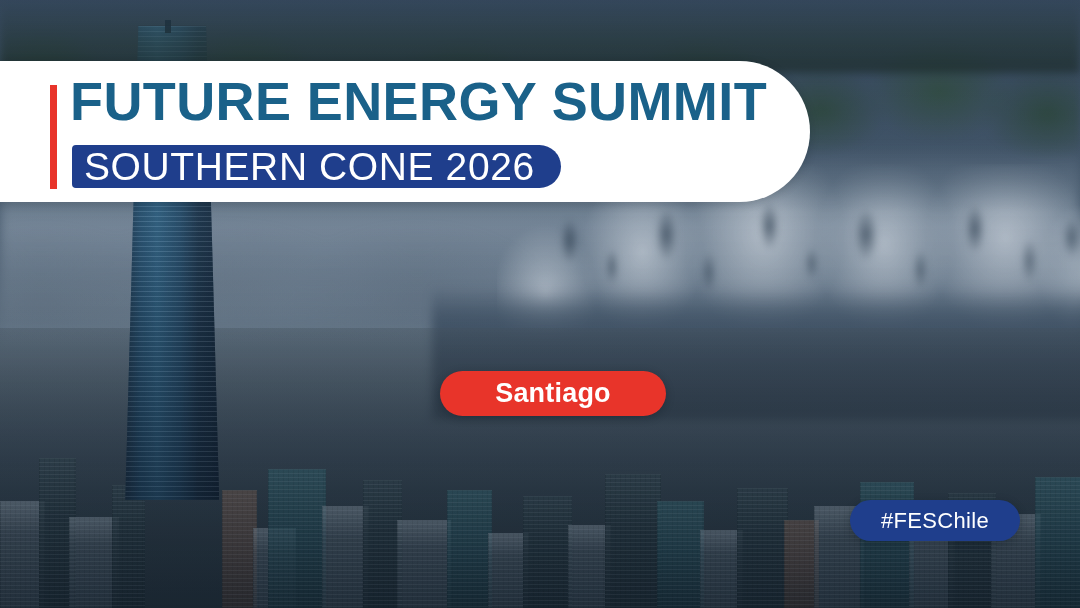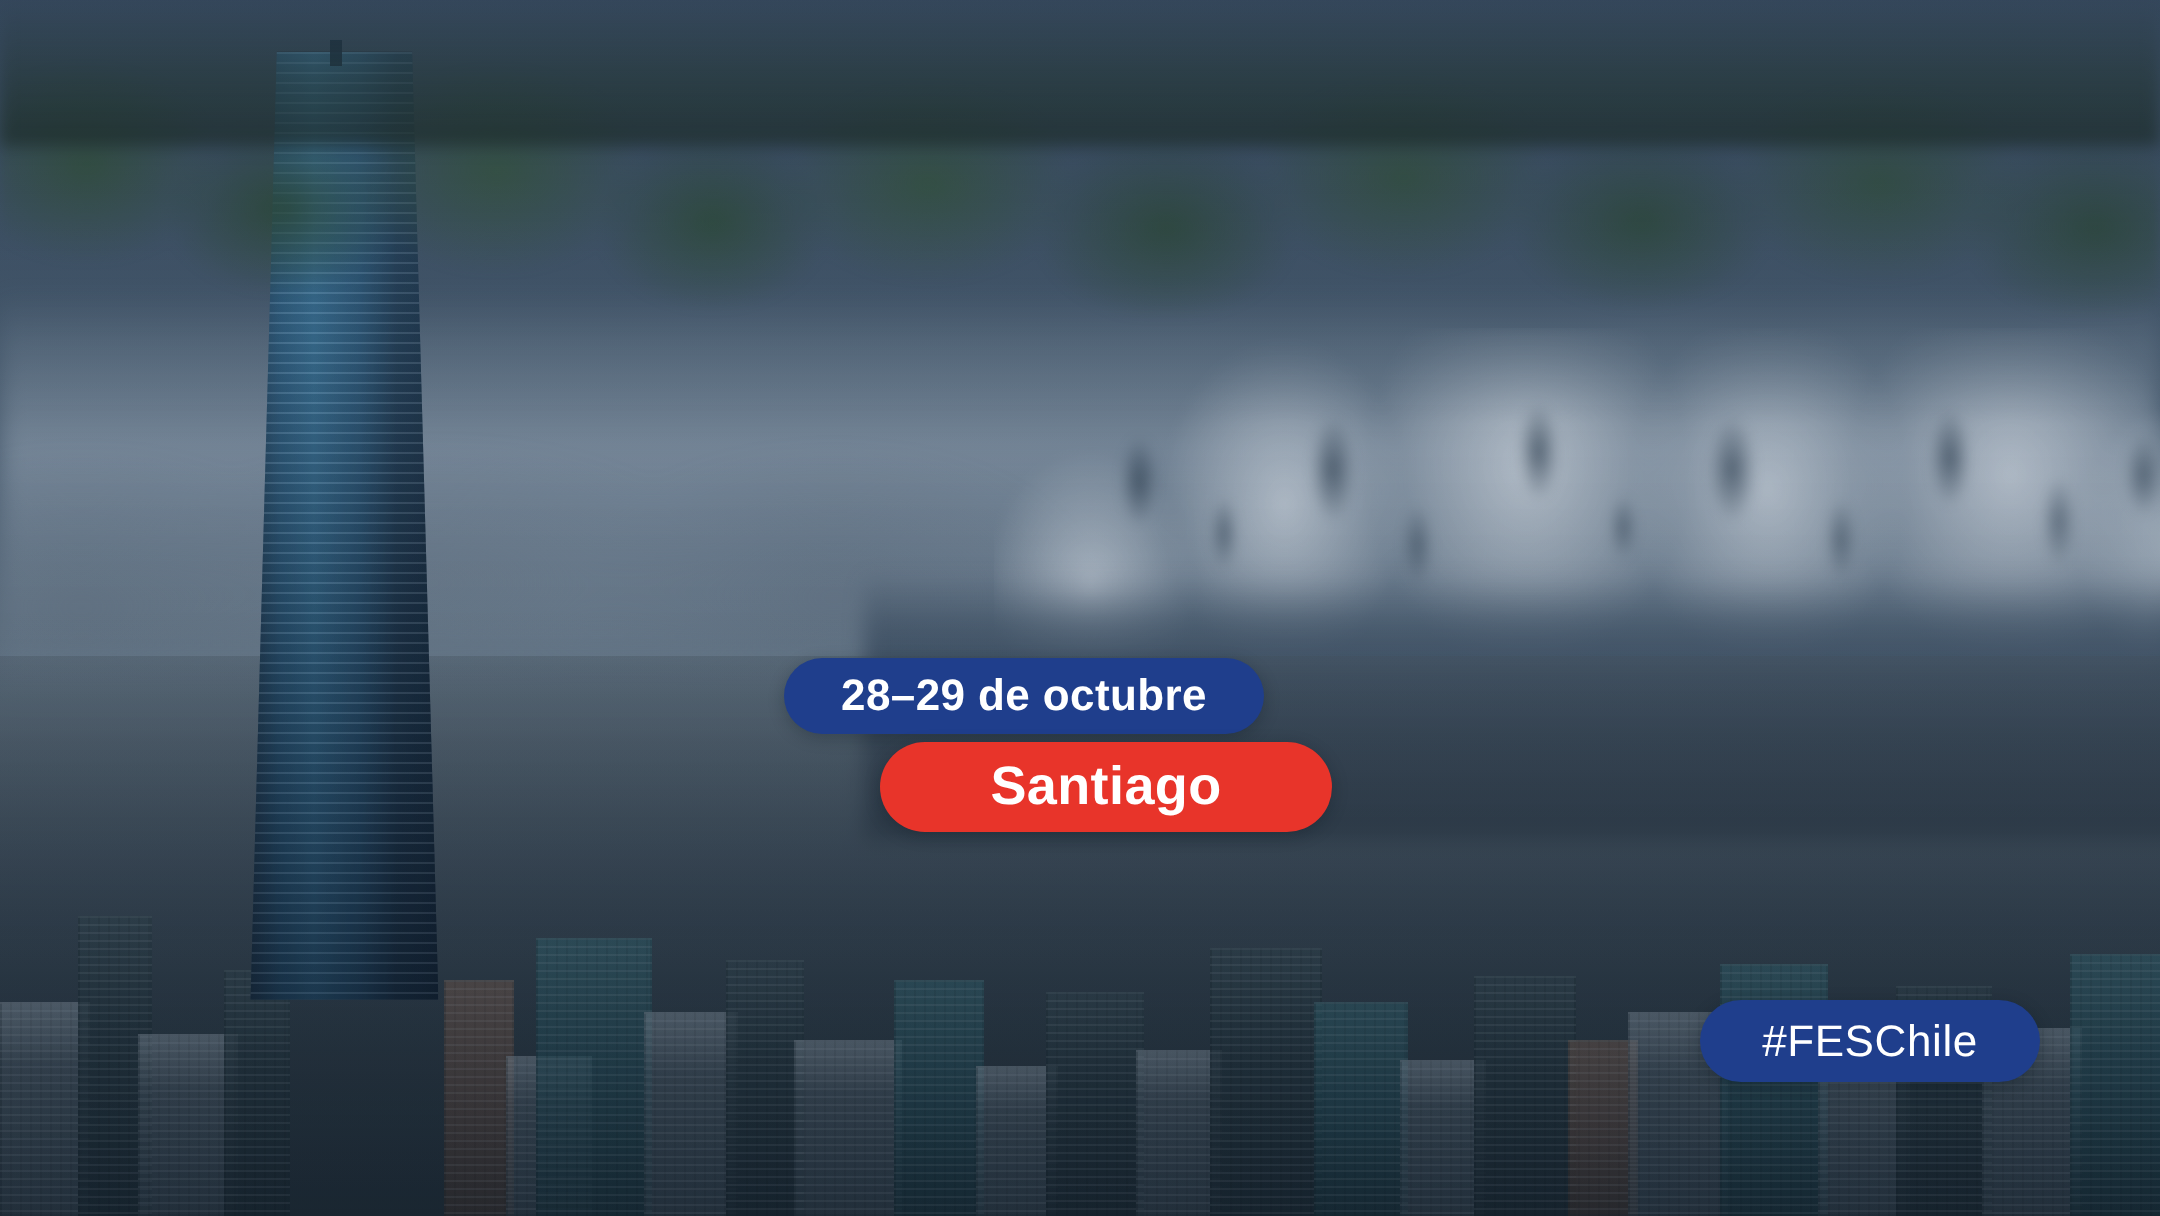--- a/index.html
+++ b/index.html
@@ -312,20 +312,26 @@
 
   <div class="bg-layer tower"></div>
   <div class="bg-layer tower-mast"></div>
 
   <div class="bg-layer trees"></div>
   <div class="bg-layer trees-dark"></div>
 
   <div class="bg-layer grade"></div>
   <div class="bg-layer grade2"></div>
 
-
-  <div class="badge badge-date">28–29 de octubre</div>
+  <div class="title-panel">
+    <div class="accent-bar"></div>
+    <div class="title-main">FUTURE ENERGY SUMMIT</div>
+    <div class="subtitle-bar">
+      <span class="subtitle-text">SOUTHERN CONE 2026</span>
+    </div>
+  </div>
+
 
   <div class="badge badge-hashtag">#FESChile</div>
 
   <div class="badge badge-city">Santiago</div>
 
 </div>
 
 </body></html>

